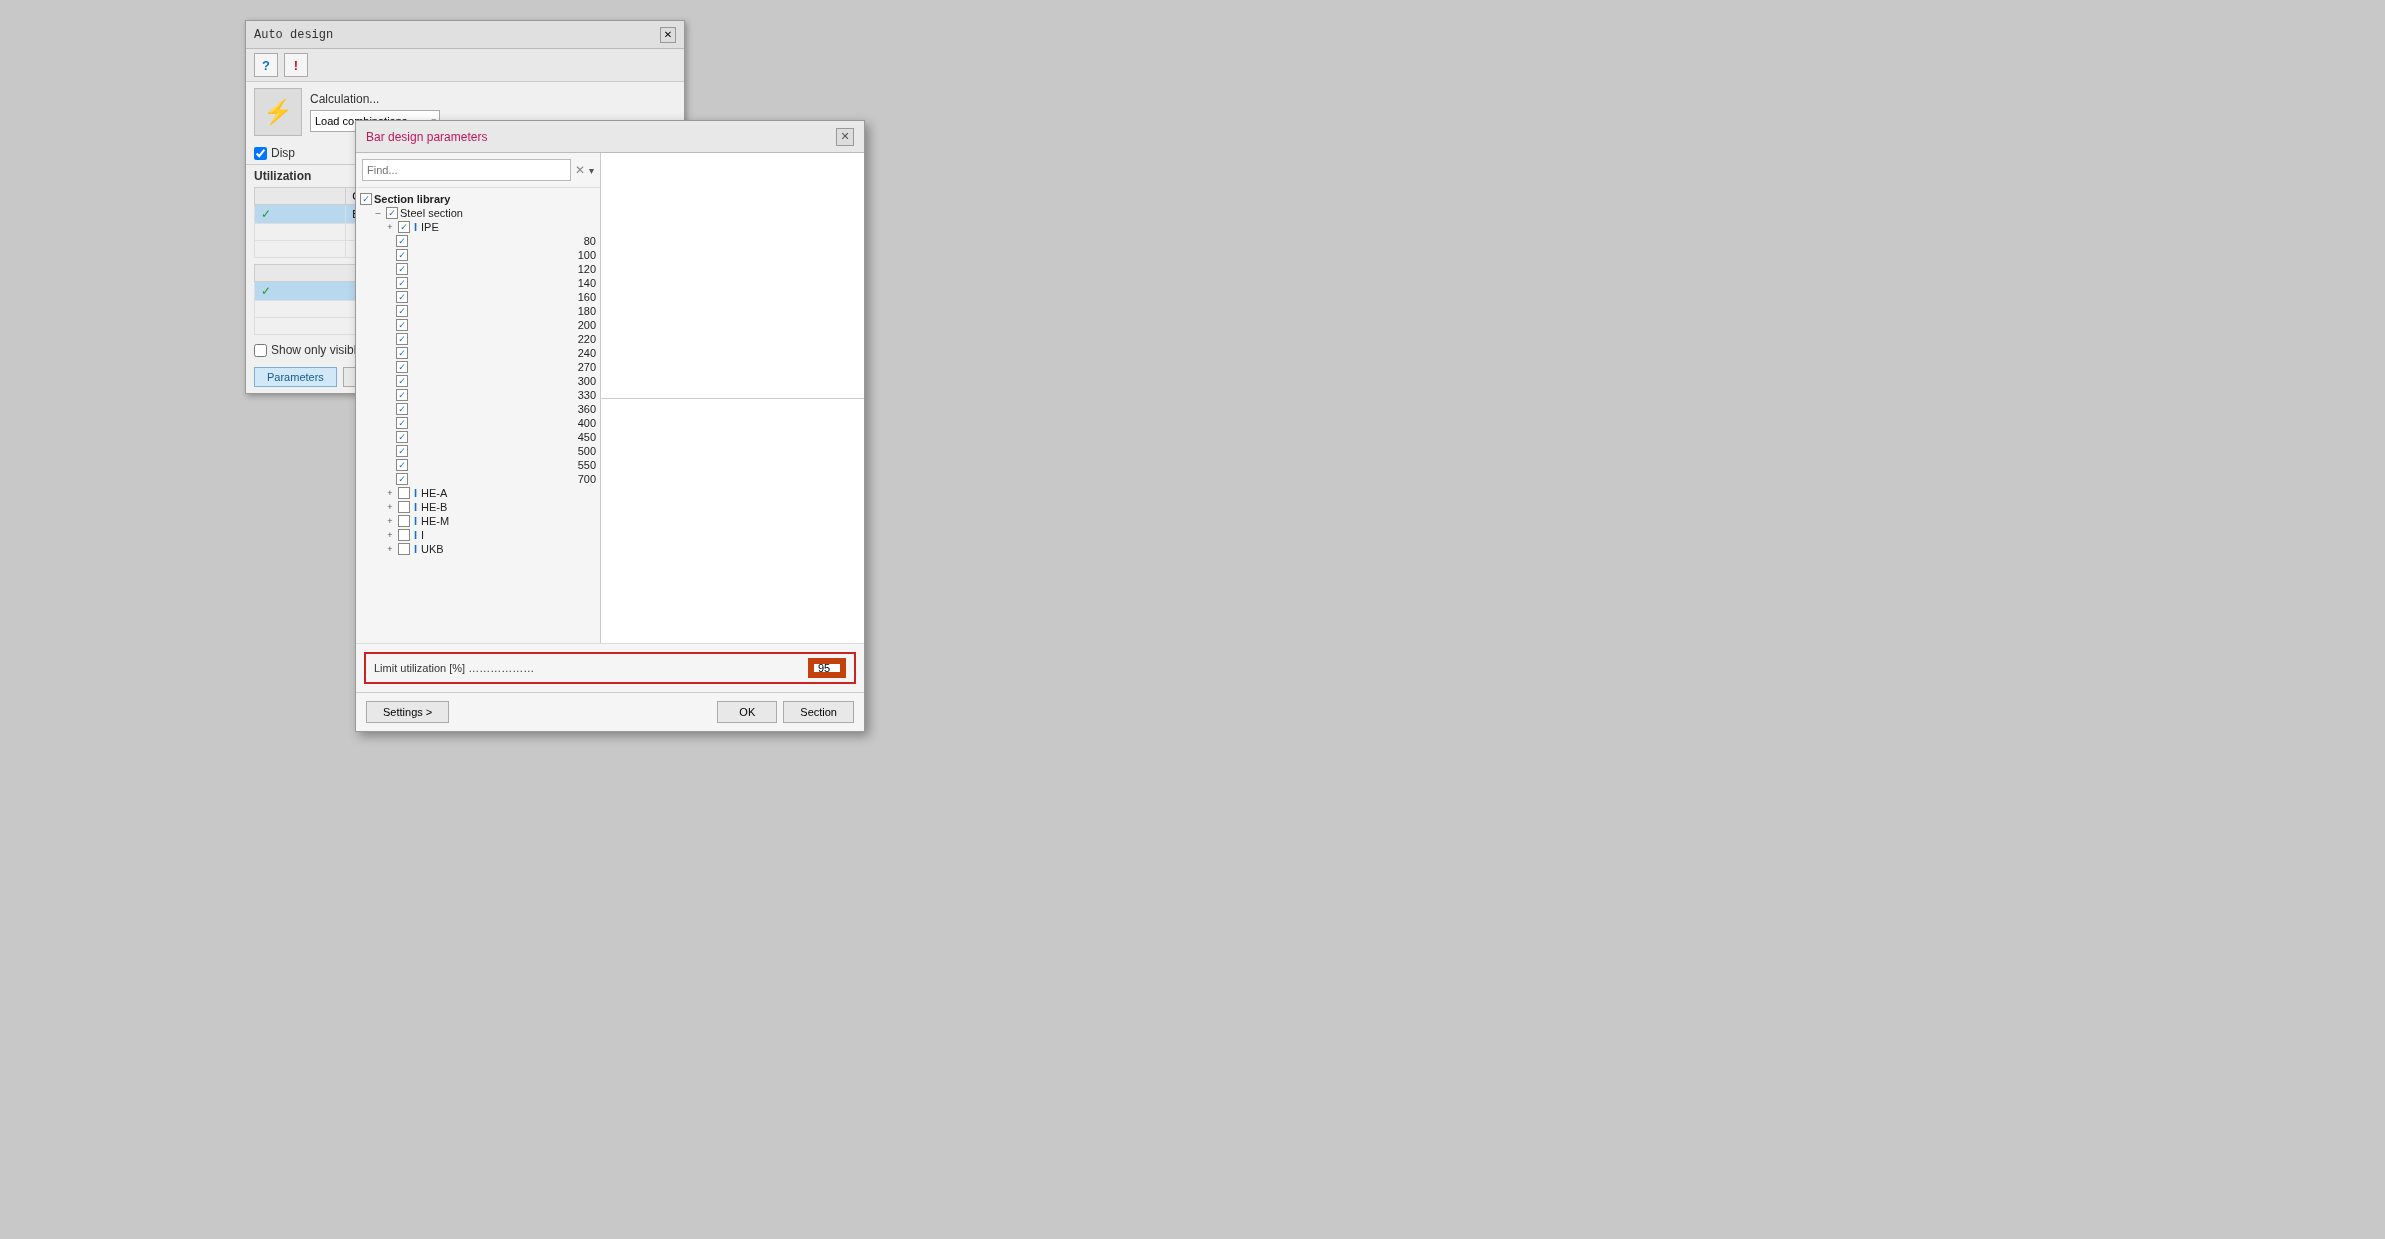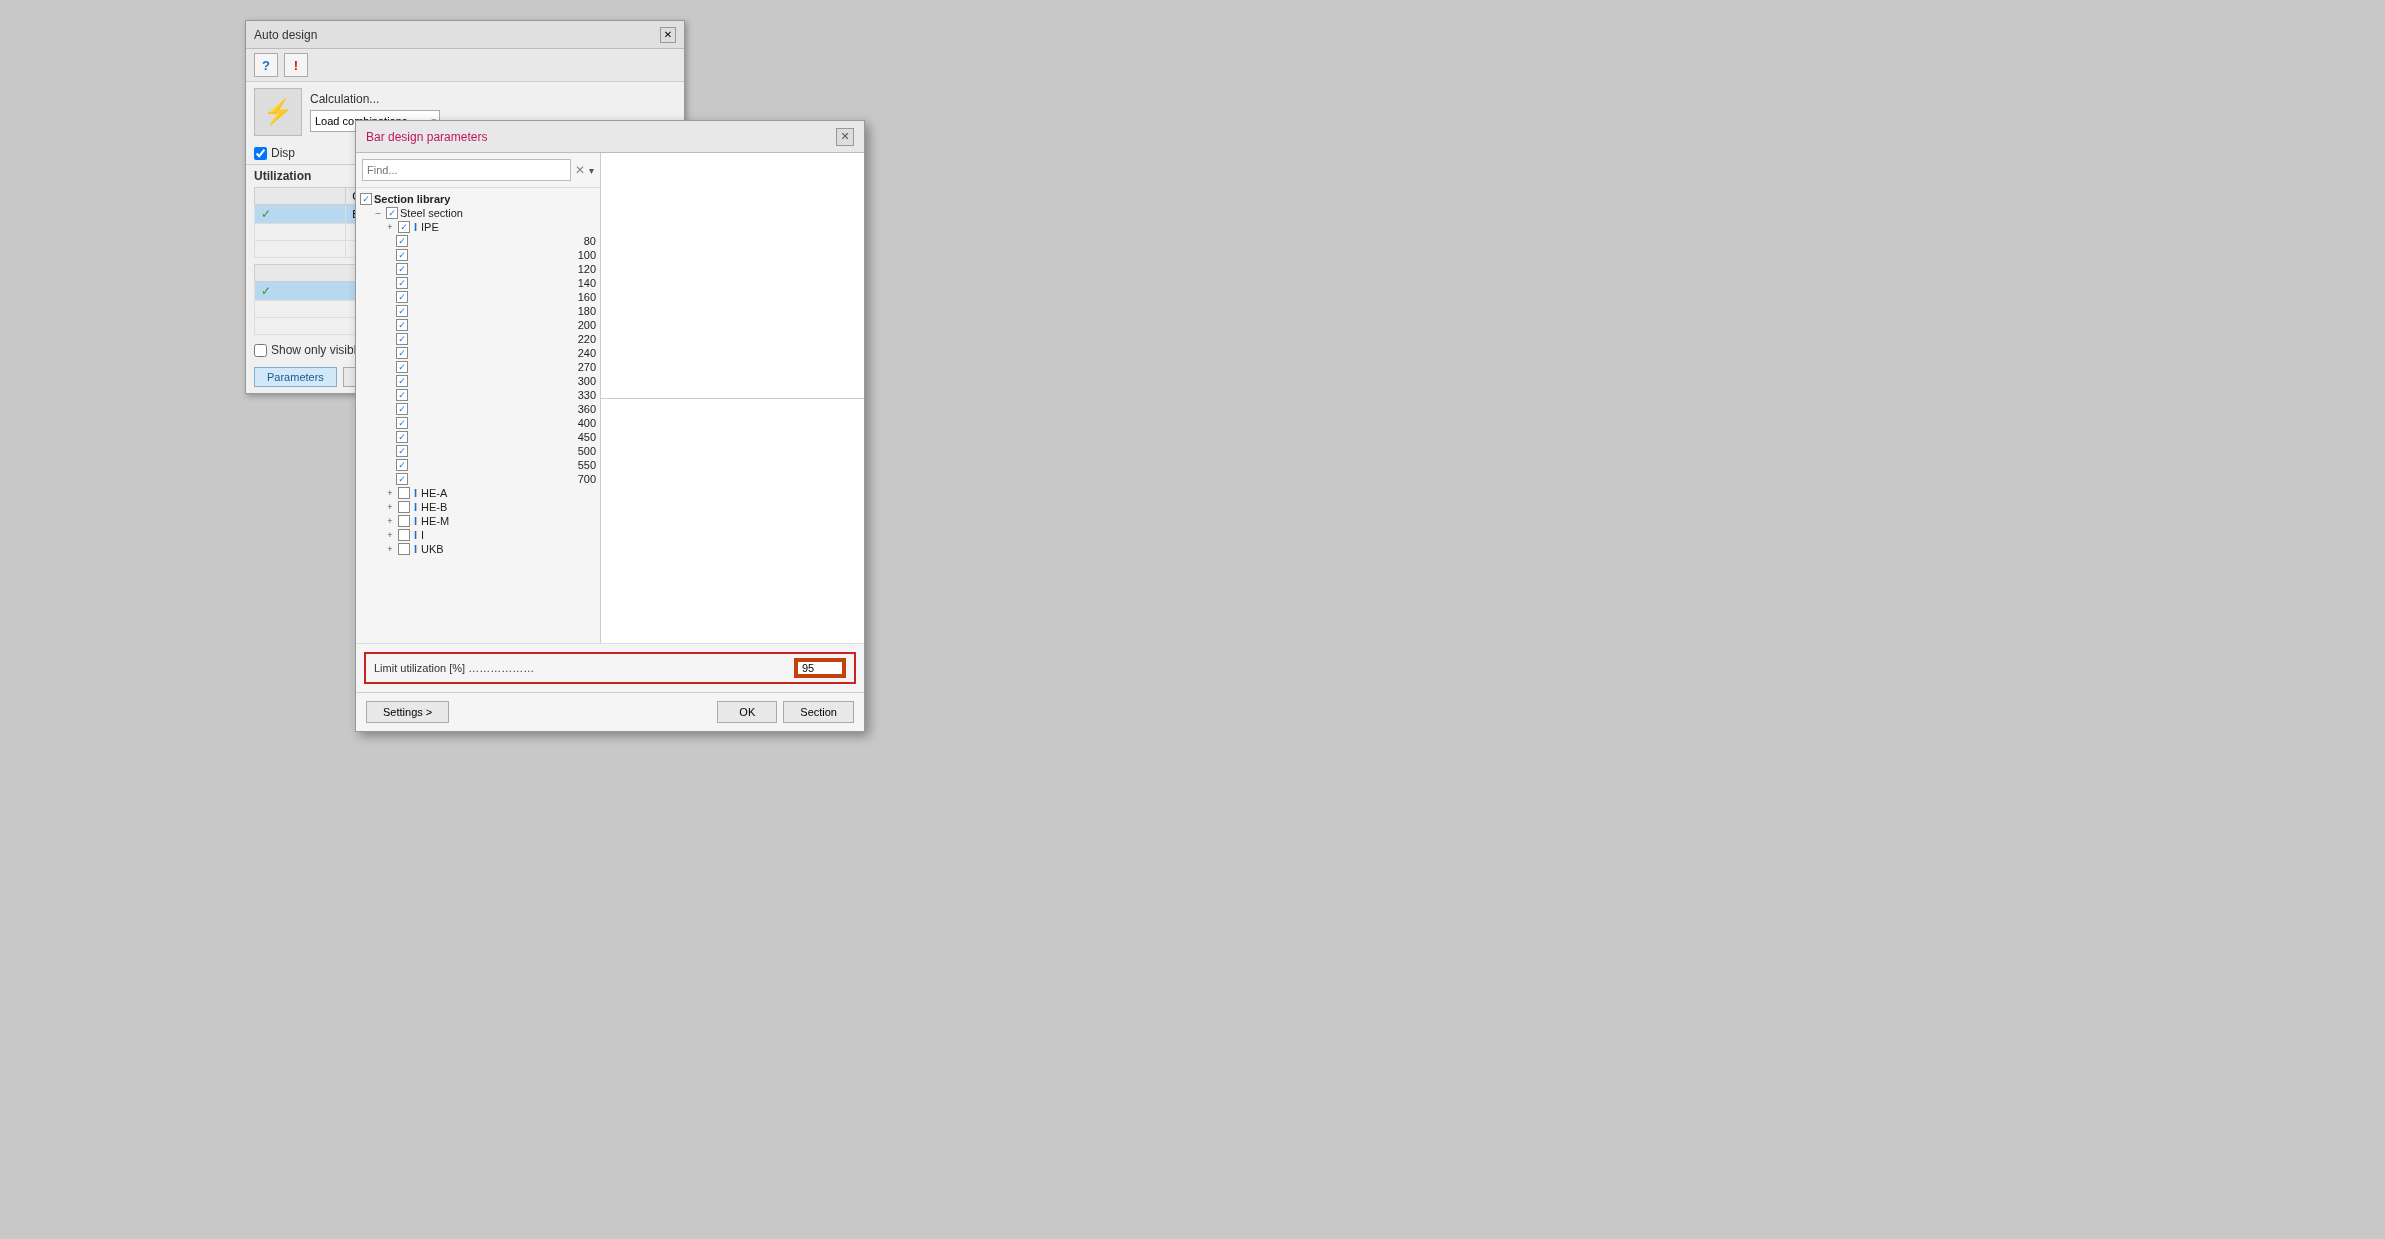--- a/index.html
+++ b/index.html
@@ -30,20 +30,21 @@
       border-bottom: 1px solid #bbb;
       padding: 4px 8px;
       display: flex;
       align-items: center;
       justify-content: space-between;
       height: 28px;
     }
     .window-title {
       font-size: 12px;
       color: #333;
+      font-family: Liberation Mono, monospace;
     }
     .window-close-btn {
       width: 16px;
       height: 16px;
       border: 1px solid #999;
       background: #ddd;
       display: flex;
       align-items: center;
       justify-content: center;
       cursor: pointer;
@@ -347,23 +348,23 @@
       align-items: center;
       gap: 0;
       width: 100%;
     }
     .limit-label {
       font-size: 11px;
       color: #333;
       flex: 1;
     }
     .limit-input {
-      width: 52px;
+      width: 38px;
       height: 20px;
-      border: 4px solid #c2410c;
+      border: 6px solid #c2410c;
       padding: 0 4px;
       font-size: 11px;
       background: white;
     }
     .dialog-footer {
       border-top: 1px solid #ccc;
       padding: 8px 10px;
       display: flex;
       align-items: center;
       justify-content: space-between;

